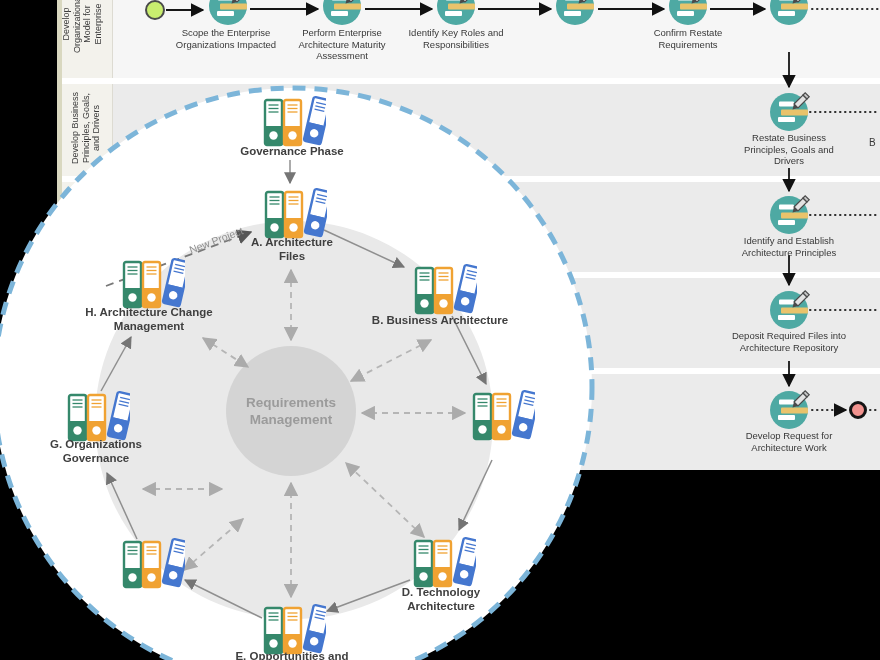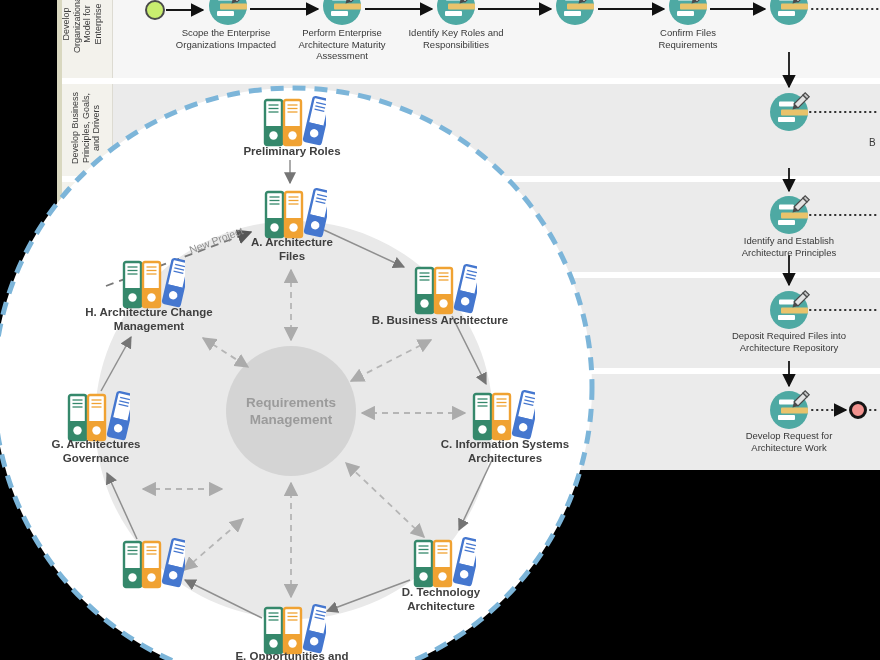--- a/index.html
+++ b/index.html
@@ -175,21 +175,21 @@
   </svg>
 </div>
 
   <div class="task-label" style="left:161px;top:27px;width:130px">Scope the Enterprise
 Organizations Impacted</div>
   <div class="task-label" style="left:391px;top:27px;width:130px">Identify Key Roles and
 Responsibilities</div>
   <div class="task-label" style="left:277px;top:27px;width:130px">Perform Enterprise
 Architecture Maturity
 Assessment</div>
-  <div class="task-label" style="left:623px;top:27px;width:130px">Confirm Files
+  <div class="task-label" style="left:623px;top:27px;width:130px">Confirm Restate
 Requirements</div>
 
   <div class="task-icon" style="left:767px;top:90px">
   <svg viewBox="0 0 44 44" width="44" height="44">
     <circle cx="22" cy="22" r="19" fill="#4ea9a3"></circle>
     <rect x="12" y="11.5" width="15" height="5" rx="1" fill="#ffffff"></rect>
     <rect x="11" y="27" width="17" height="5" rx="1" fill="#ffffff"></rect>
     <rect x="14" y="19.5" width="27" height="6" rx="1" fill="#e9c36b"></rect>
     <g>
       <path d="M27,14 L36,5 l4,4 L31,18 Z" fill="#e2e2e2" stroke="#4a4a4a" stroke-width="1.2"></path>
@@ -231,20 +231,23 @@
     <rect x="11" y="27" width="17" height="5" rx="1" fill="#ffffff"></rect>
     <rect x="14" y="19.5" width="27" height="6" rx="1" fill="#e9c36b"></rect>
     <g>
       <path d="M27,14 L36,5 l4,4 L31,18 Z" fill="#e2e2e2" stroke="#4a4a4a" stroke-width="1.2"></path>
       <path d="M27,14 l4,4 -5.5,1.5 Z" fill="#4a4a4a"></path>
       <path d="M36,5 l2.2,-2.2 4,4 L40,9 Z" fill="#c9c9c9" stroke="#4a4a4a" stroke-width="1.2"></path>
     </g>
   </svg>
 </div>
 
+  <div class="task-label" style="left:719px;top:132px;width:140px">Restate Business
+Principles, Goals and
+Drivers</div>
   <div class="task-label" style="left:709px;top:330px;width:160px">Deposit Required Files into
 Architecture Repository</div>
   <div class="task-label" style="left:719px;top:235px;width:140px">Identify and Establish
 Architecture Principles</div>
   <div class="task-label" style="left:719px;top:430px;width:140px">Develop Request for
 Architecture Work</div>
 
   <div class="end-event"></div>
   <div class="edge-letter">B</div>
 
@@ -303,21 +306,21 @@
       <rect x="41" y="3" width="17" height="45" rx="2" fill="#ffffff" stroke="#4577cf" stroke-width="2.4"></rect>
       <line x1="44.5" y1="8" x2="54.5" y2="8" stroke="#4577cf" stroke-width="1.3"></line>
       <line x1="44.5" y1="11.5" x2="54.5" y2="11.5" stroke="#4577cf" stroke-width="1.3"></line>
       <line x1="44.5" y1="15" x2="54.5" y2="15" stroke="#4577cf" stroke-width="1.3"></line>
       <rect x="41" y="29" width="17" height="19" rx="2" fill="#4577cf"></rect>
       <rect x="41" y="29" width="17" height="5" fill="#4577cf"></rect>
       <circle cx="49.5" cy="38.5" r="4.2" fill="#ffffff"></circle>
     </g>
   </svg>
 </div>
-  <div class="phase-label" style="left:212px;top:145px;width:160px">Preliminary Roles</div>
+  <div class="phase-label" style="left:212px;top:145px;width:160px">Governance Phase</div>
 
   <div class="binders" style="left:263px;top:187px">
   <svg viewBox="0 0 64 54" width="64" height="54">
     <g>
       <rect x="3" y="5" width="17" height="45" rx="2" fill="#ffffff" stroke="#35886b" stroke-width="2.4"></rect>
       <line x1="6.5" y1="10" x2="16.5" y2="10" stroke="#35886b" stroke-width="1.3"></line>
       <line x1="6.5" y1="13.5" x2="16.5" y2="13.5" stroke="#35886b" stroke-width="1.3"></line>
       <line x1="6.5" y1="17" x2="16.5" y2="17" stroke="#35886b" stroke-width="1.3"></line>
       <rect x="3" y="31" width="17" height="19" rx="2" fill="#35886b"></rect>
       <rect x="3" y="31" width="17" height="5" fill="#35886b"></rect>
@@ -403,22 +406,20 @@
       <rect x="41" y="3" width="17" height="45" rx="2" fill="#ffffff" stroke="#4577cf" stroke-width="2.4"></rect>
       <line x1="44.5" y1="8" x2="54.5" y2="8" stroke="#4577cf" stroke-width="1.3"></line>
       <line x1="44.5" y1="11.5" x2="54.5" y2="11.5" stroke="#4577cf" stroke-width="1.3"></line>
       <line x1="44.5" y1="15" x2="54.5" y2="15" stroke="#4577cf" stroke-width="1.3"></line>
       <rect x="41" y="29" width="17" height="19" rx="2" fill="#4577cf"></rect>
       <rect x="41" y="29" width="17" height="5" fill="#4577cf"></rect>
       <circle cx="49.5" cy="38.5" r="4.2" fill="#ffffff"></circle>
     </g>
   </svg>
 </div>
-  <div class="phase-label" style="left:425px;top:438px;width:160px">C. Information Systems
-Architectures</div>
 
   <div class="binders" style="left:412px;top:536px">
   <svg viewBox="0 0 64 54" width="64" height="54">
     <g>
       <rect x="3" y="5" width="17" height="45" rx="2" fill="#ffffff" stroke="#35886b" stroke-width="2.4"></rect>
       <line x1="6.5" y1="10" x2="16.5" y2="10" stroke="#35886b" stroke-width="1.3"></line>
       <line x1="6.5" y1="13.5" x2="16.5" y2="13.5" stroke="#35886b" stroke-width="1.3"></line>
       <line x1="6.5" y1="17" x2="16.5" y2="17" stroke="#35886b" stroke-width="1.3"></line>
       <rect x="3" y="31" width="17" height="19" rx="2" fill="#35886b"></rect>
       <rect x="3" y="31" width="17" height="5" fill="#35886b"></rect>
@@ -536,21 +537,21 @@
       <rect x="41" y="3" width="17" height="45" rx="2" fill="#ffffff" stroke="#4577cf" stroke-width="2.4"></rect>
       <line x1="44.5" y1="8" x2="54.5" y2="8" stroke="#4577cf" stroke-width="1.3"></line>
       <line x1="44.5" y1="11.5" x2="54.5" y2="11.5" stroke="#4577cf" stroke-width="1.3"></line>
       <line x1="44.5" y1="15" x2="54.5" y2="15" stroke="#4577cf" stroke-width="1.3"></line>
       <rect x="41" y="29" width="17" height="19" rx="2" fill="#4577cf"></rect>
       <rect x="41" y="29" width="17" height="5" fill="#4577cf"></rect>
       <circle cx="49.5" cy="38.5" r="4.2" fill="#ffffff"></circle>
     </g>
   </svg>
 </div>
-  <div class="phase-label" style="left:16px;top:438px;width:160px">G. Architectures
+  <div class="phase-label" style="left:16px;top:438px;width:160px">G. Organizations
 Governance</div>
 
   <div class="binders" style="left:121px;top:257px">
   <svg viewBox="0 0 64 54" width="64" height="54">
     <g>
       <rect x="3" y="5" width="17" height="45" rx="2" fill="#ffffff" stroke="#35886b" stroke-width="2.4"></rect>
       <line x1="6.5" y1="10" x2="16.5" y2="10" stroke="#35886b" stroke-width="1.3"></line>
       <line x1="6.5" y1="13.5" x2="16.5" y2="13.5" stroke="#35886b" stroke-width="1.3"></line>
       <line x1="6.5" y1="17" x2="16.5" y2="17" stroke="#35886b" stroke-width="1.3"></line>
       <rect x="3" y="31" width="17" height="19" rx="2" fill="#35886b"></rect>

